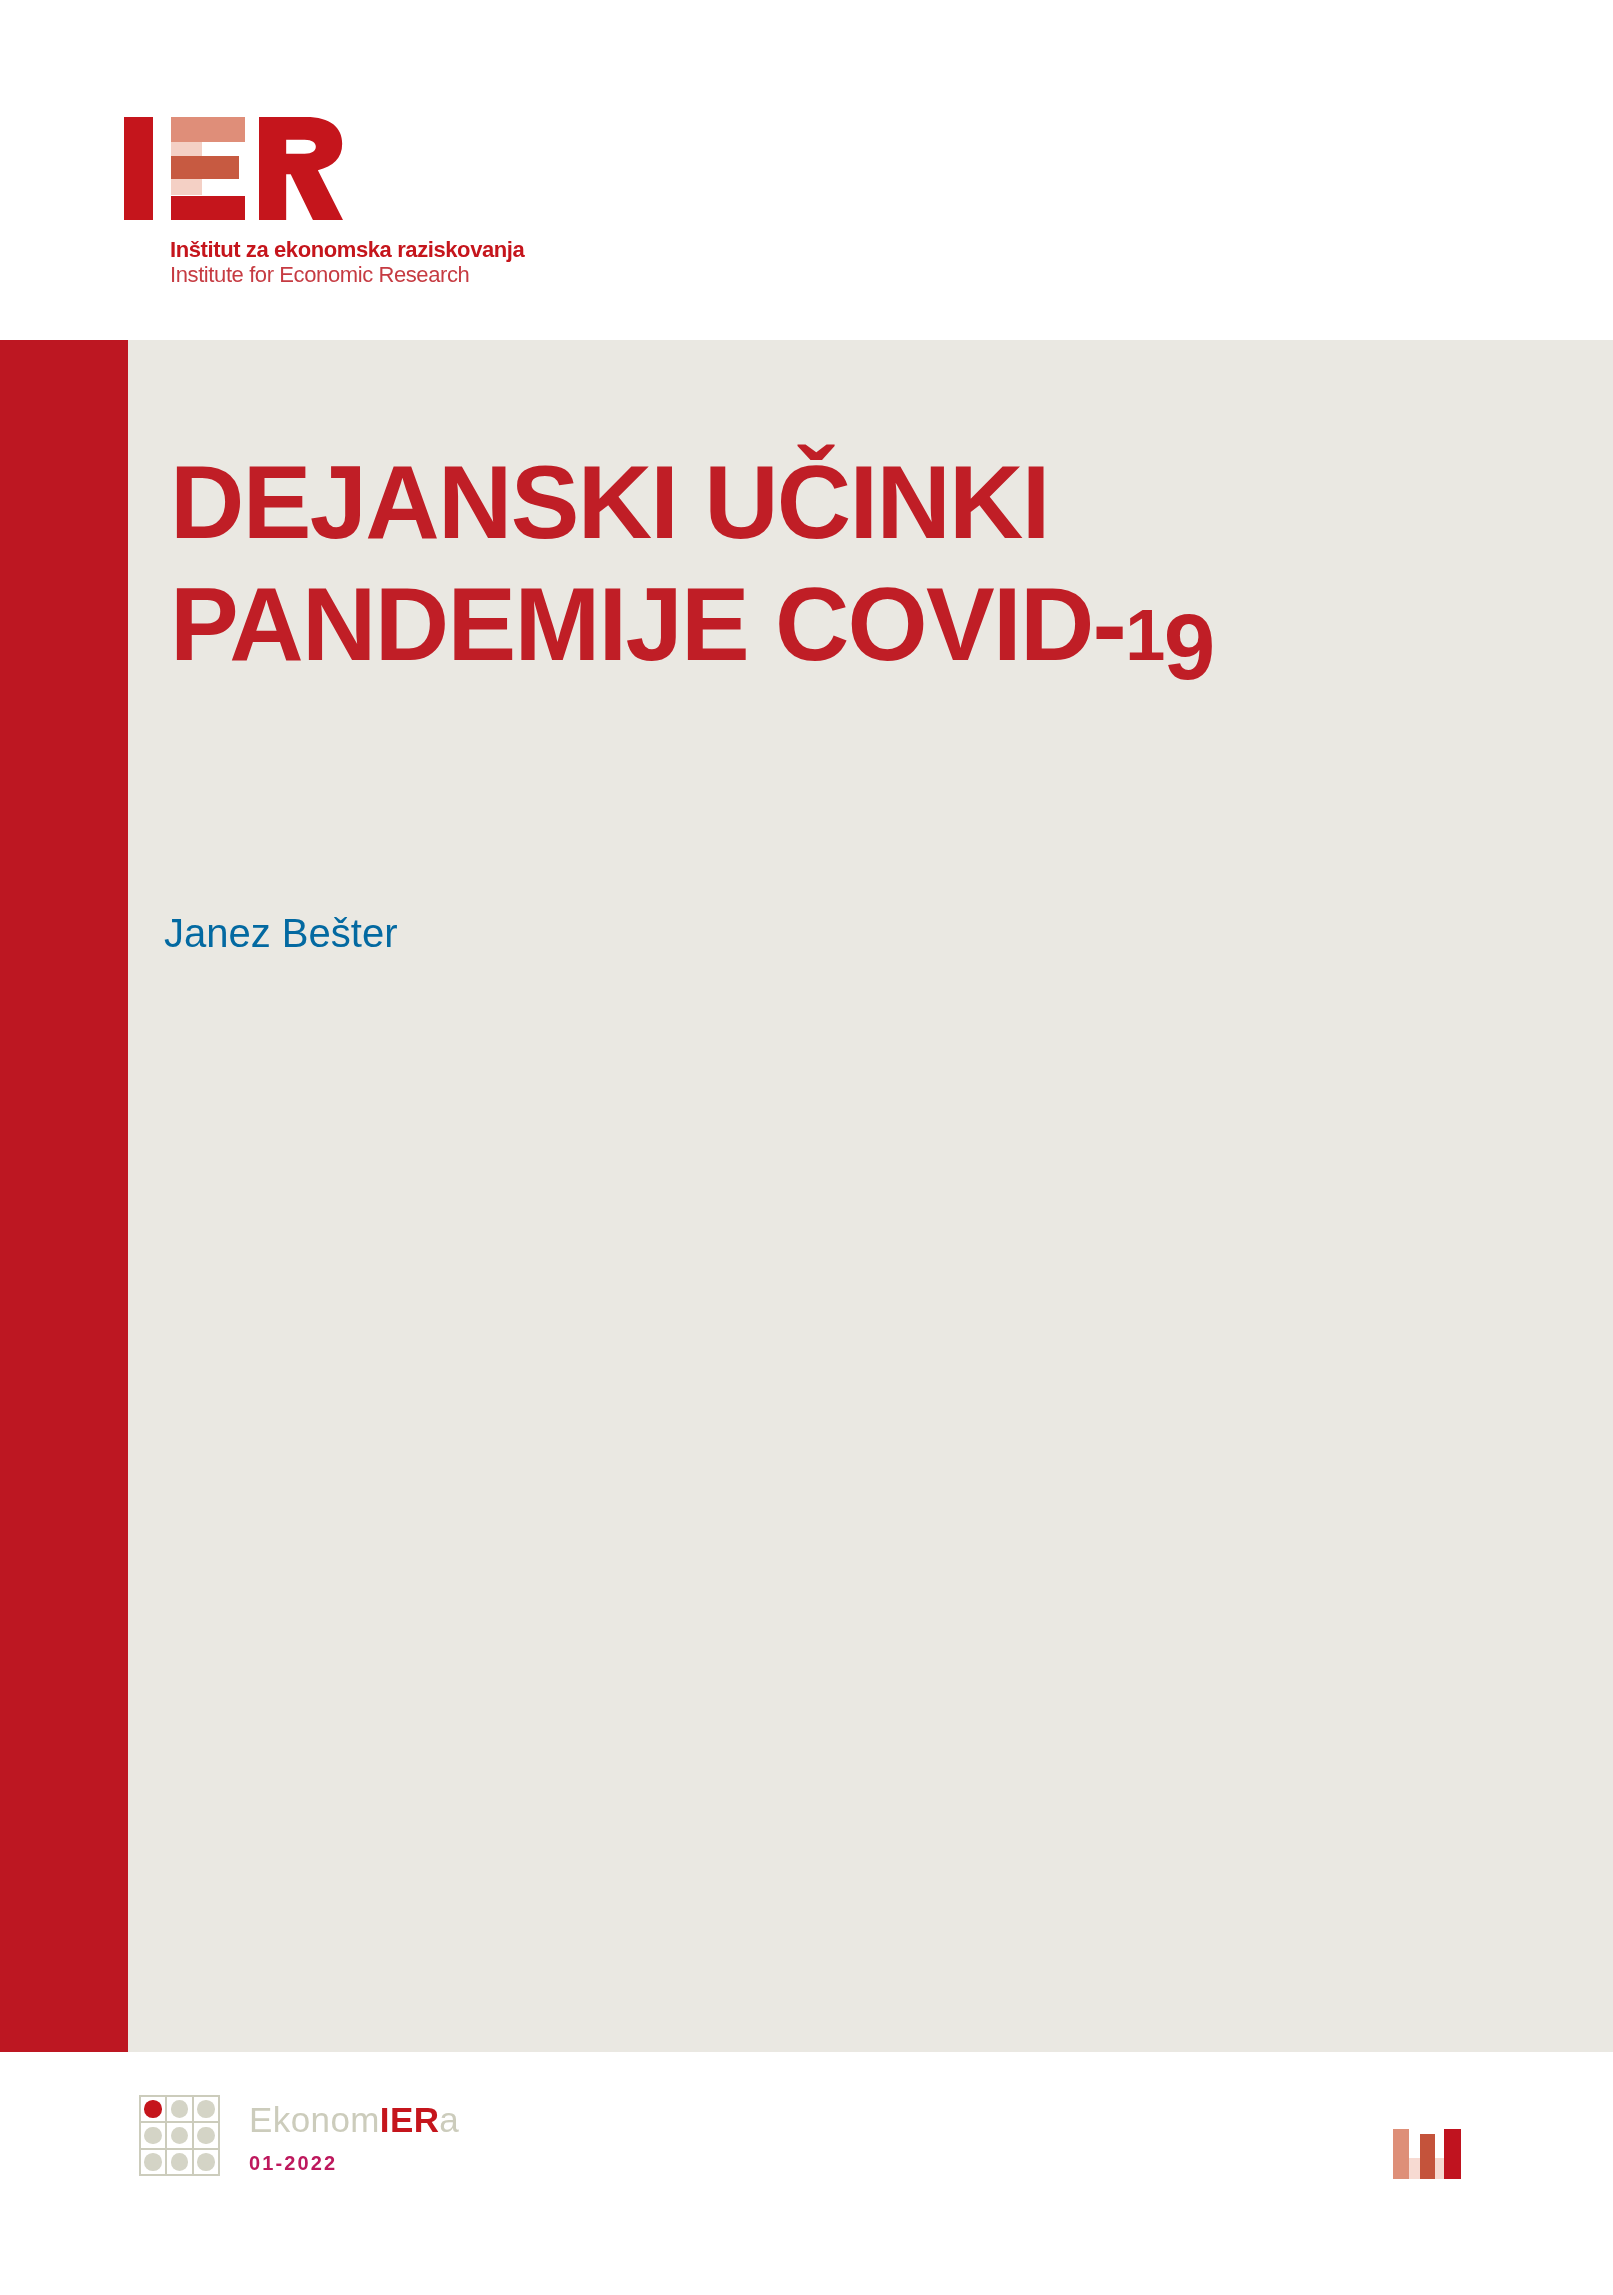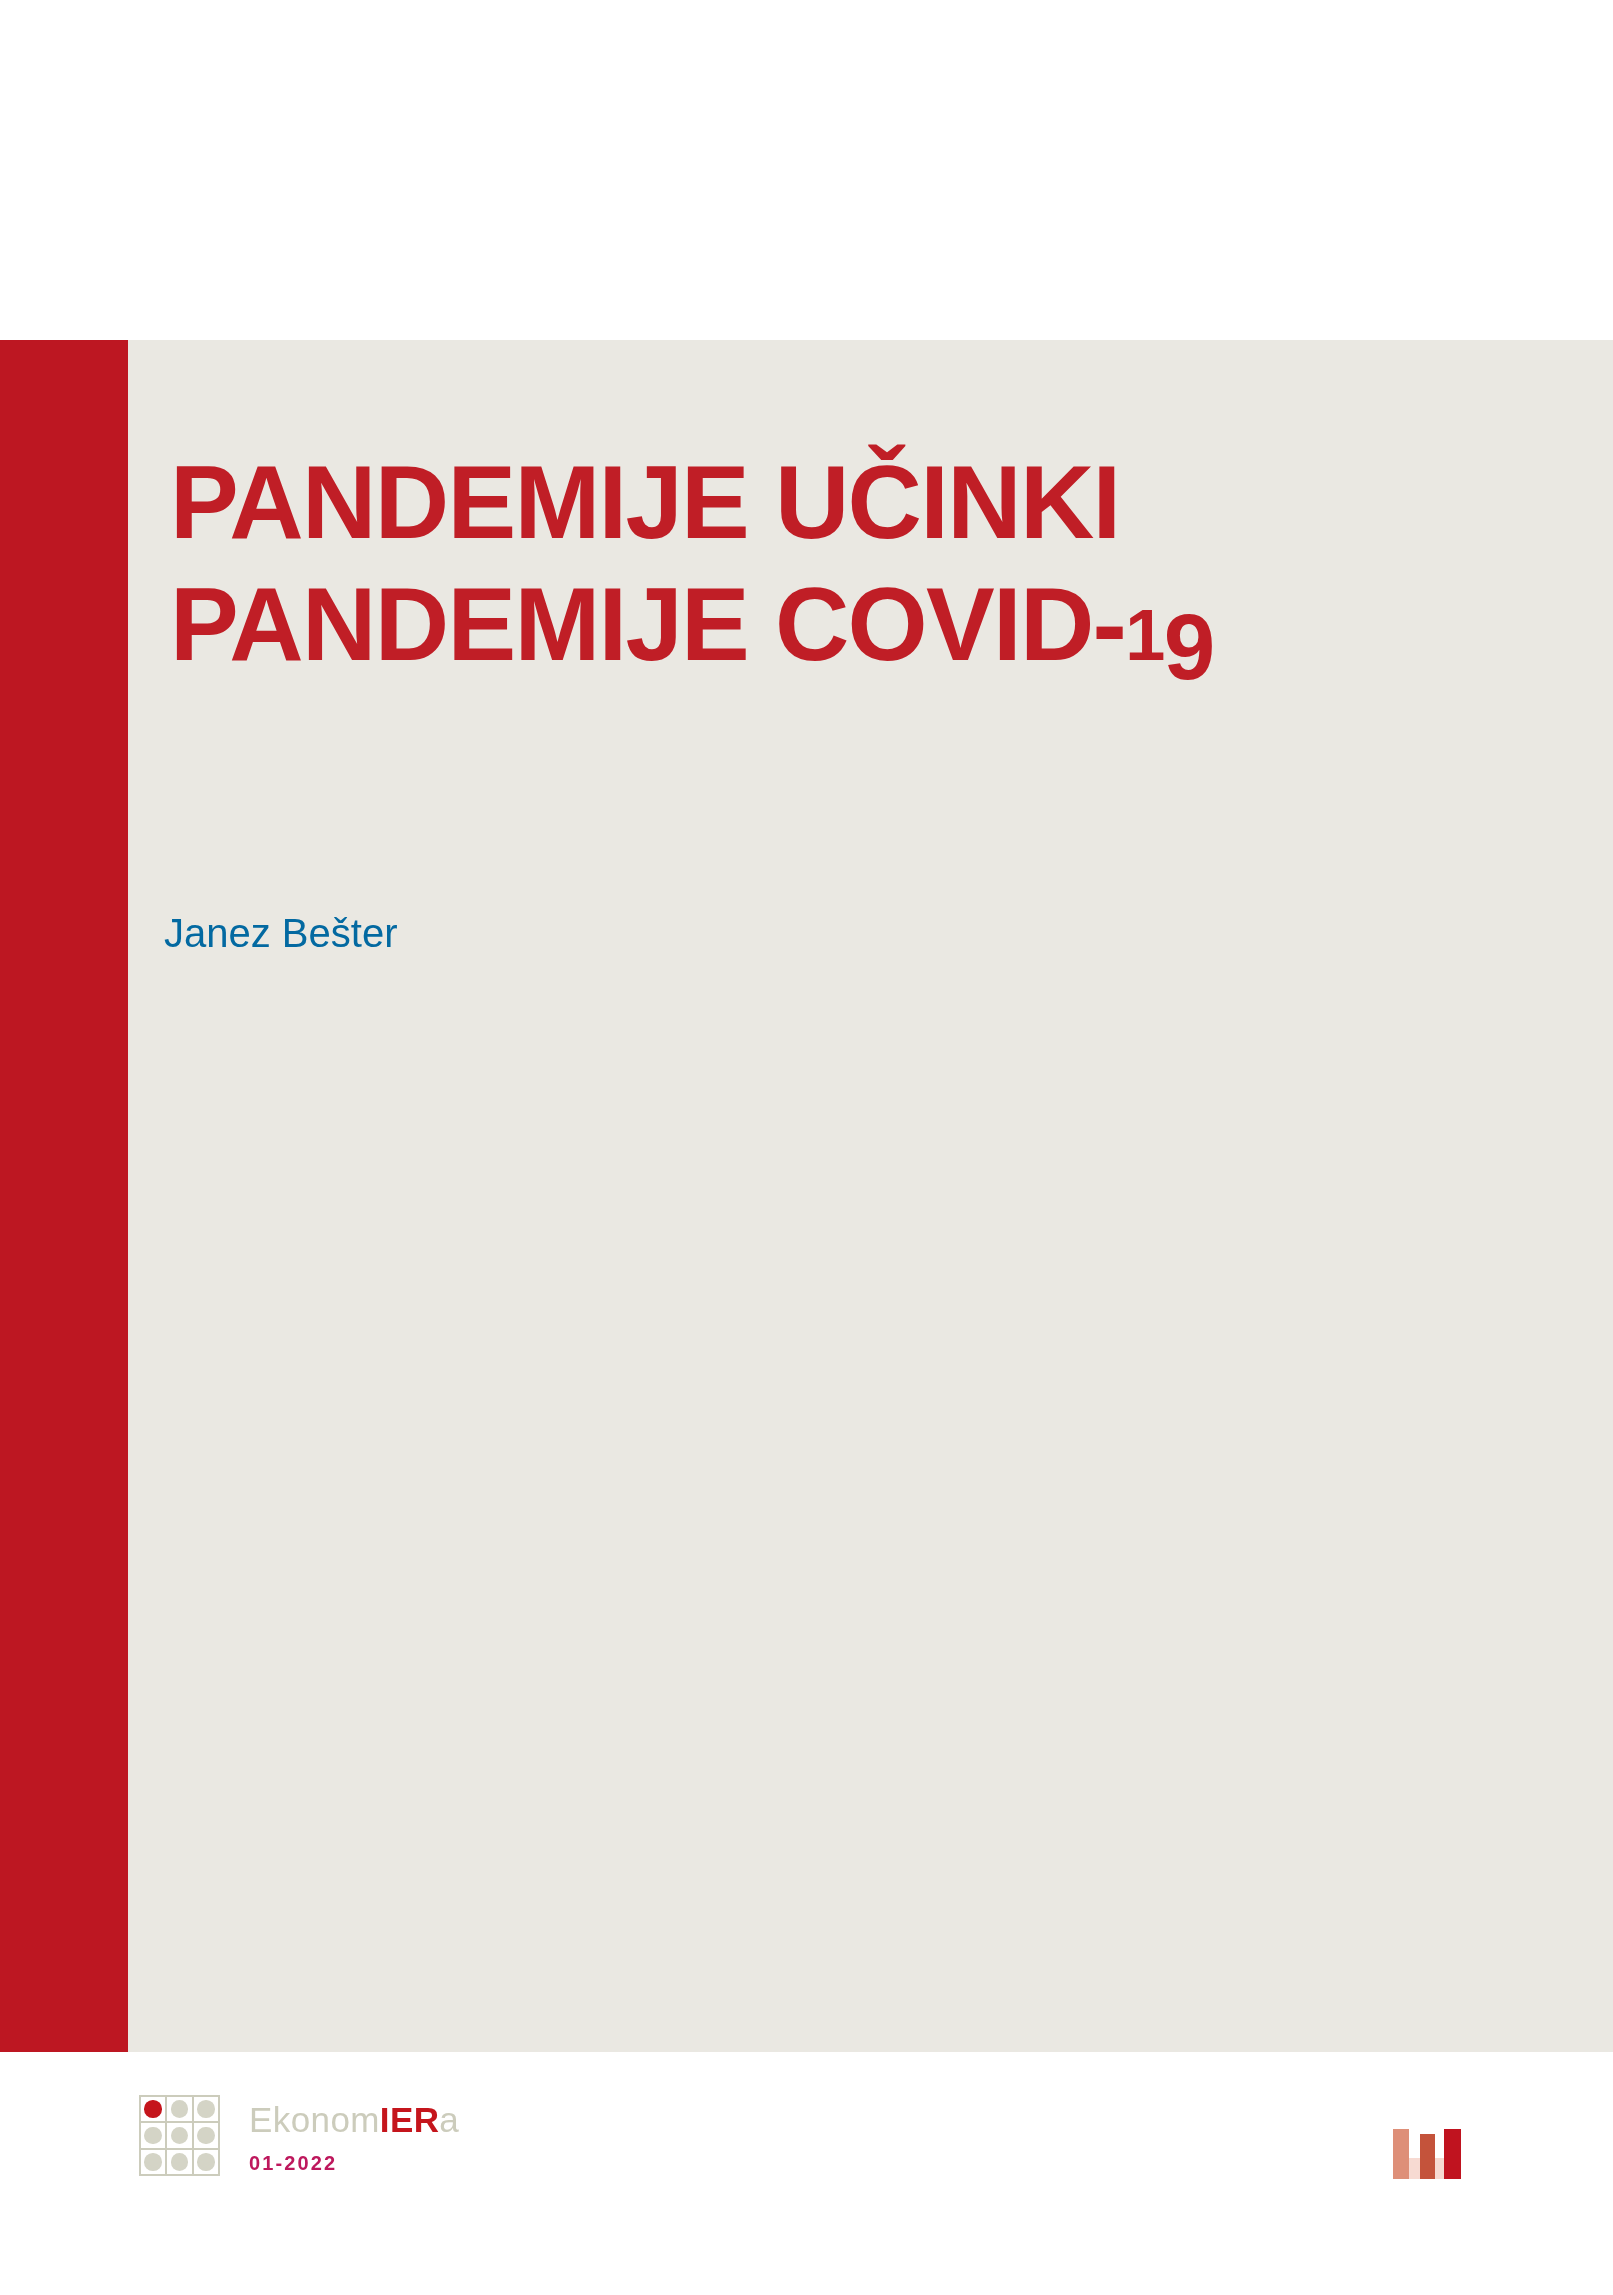--- a/index.html
+++ b/index.html
@@ -65,26 +65,45 @@
   .chart-icon .cbar{position:absolute;bottom:0;}
   .cbar1{left:0;width:15.7px;height:50px;background:#de8f78;}
   .cbar2{left:26.5px;width:15px;height:45px;background:#c4533b;}
   .cbar3{left:51px;width:17.4px;height:50px;background:#c0131f;}
 </style>
 </head>
 <body>
 
 <div class="page">
 
+  <header class="ier-logo">
+    <div class="logo-i"></div>
+    <div class="logo-e">
+      <div class="bar e-b1"></div>
+      <div class="bar e-b2"></div>
+      <div class="bar e-b3"></div>
+      <div class="bar e-b4"></div>
+      <div class="bar e-b5"></div>
+    </div>
+    <svg class="logo-r" viewBox="0 0 102 125" xmlns="http://www.w3.org/2000/svg">
+      <path fill="#c5151c" fill-rule="evenodd" d="
+        M0 0 H57 C87 0 101 13 101 32.5 C101 50 90 60.5 71.5 64.5 L102 125 H65.5 L38.5 69.5 H33 V125 H0 Z
+        M33 27.5 H55.5 C64.5 27.5 69 31 69 36 C69 41 64.5 44.5 55.5 44.5 H33 Z"></path>
+    </svg>
+    <div class="taglines">
+      <div class="tagline-sl">Inštitut za ekonomska raziskovanja</div>
+      <div class="tagline-en">Institute for Economic Research</div>
+    </div>
+  </header>
 
   <div class="accent-bar"></div>
   <main class="panel"></main>
 
   <h1 class="cover-title">
-    <span class="title-line">PANDEMIJE UČINKI</span>
+    <span class="title-line">DEJANSKI UČINKI</span>
     <span class="title-line"><span>PANDEMIJE COVID-</span><span class="os1">1</span><span class="os9">9</span></span>
   </h1>
 
   <p class="author">Janez Bešter</p>
 
   <footer class="footer">
     <div class="dots-grid">
       <div class="dot-cell">
           <div class="dot red"></div>
         </div>

